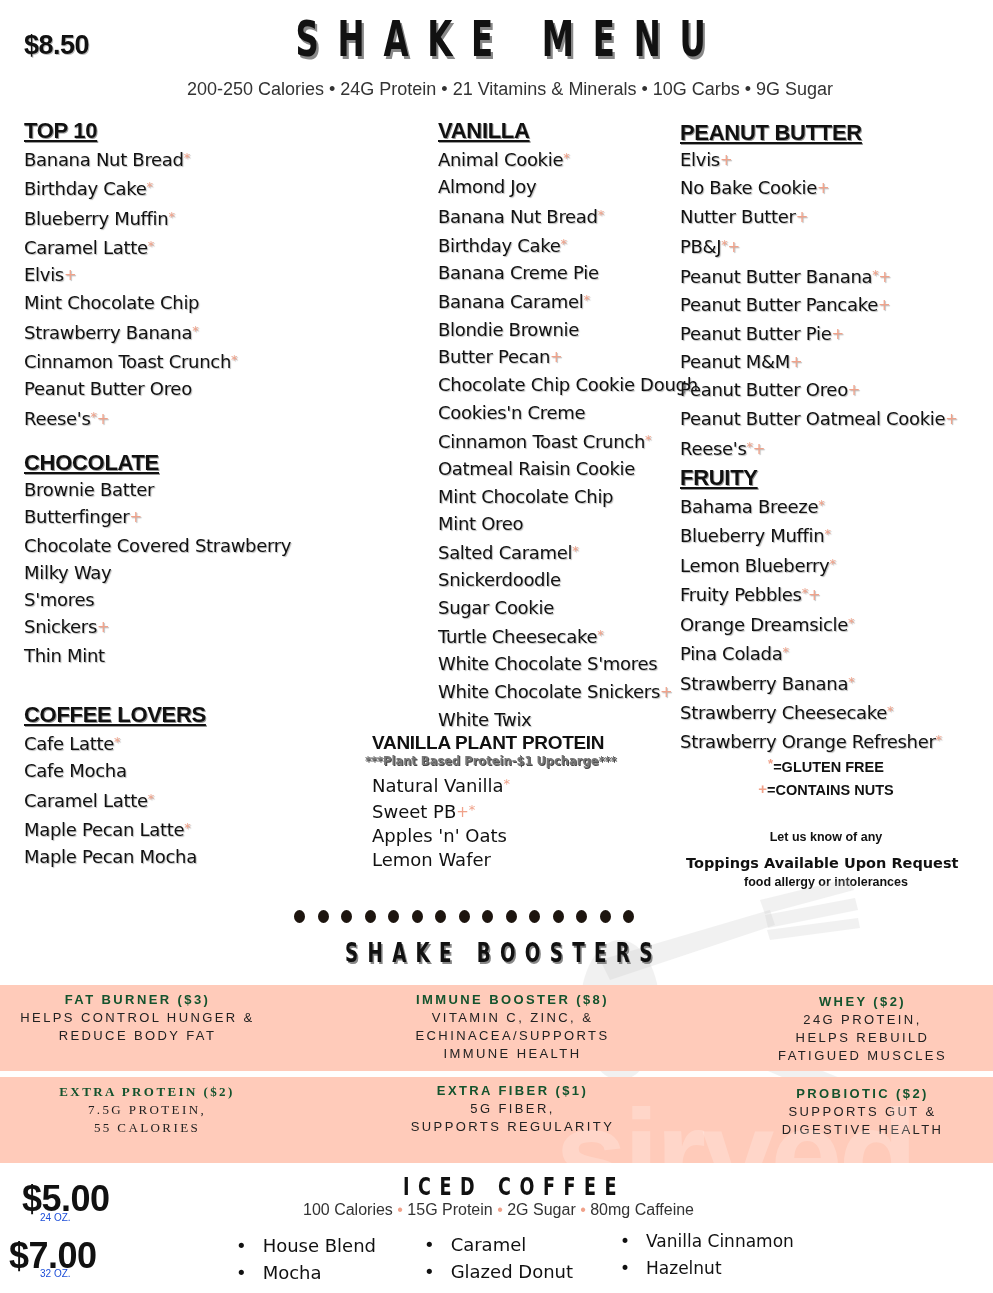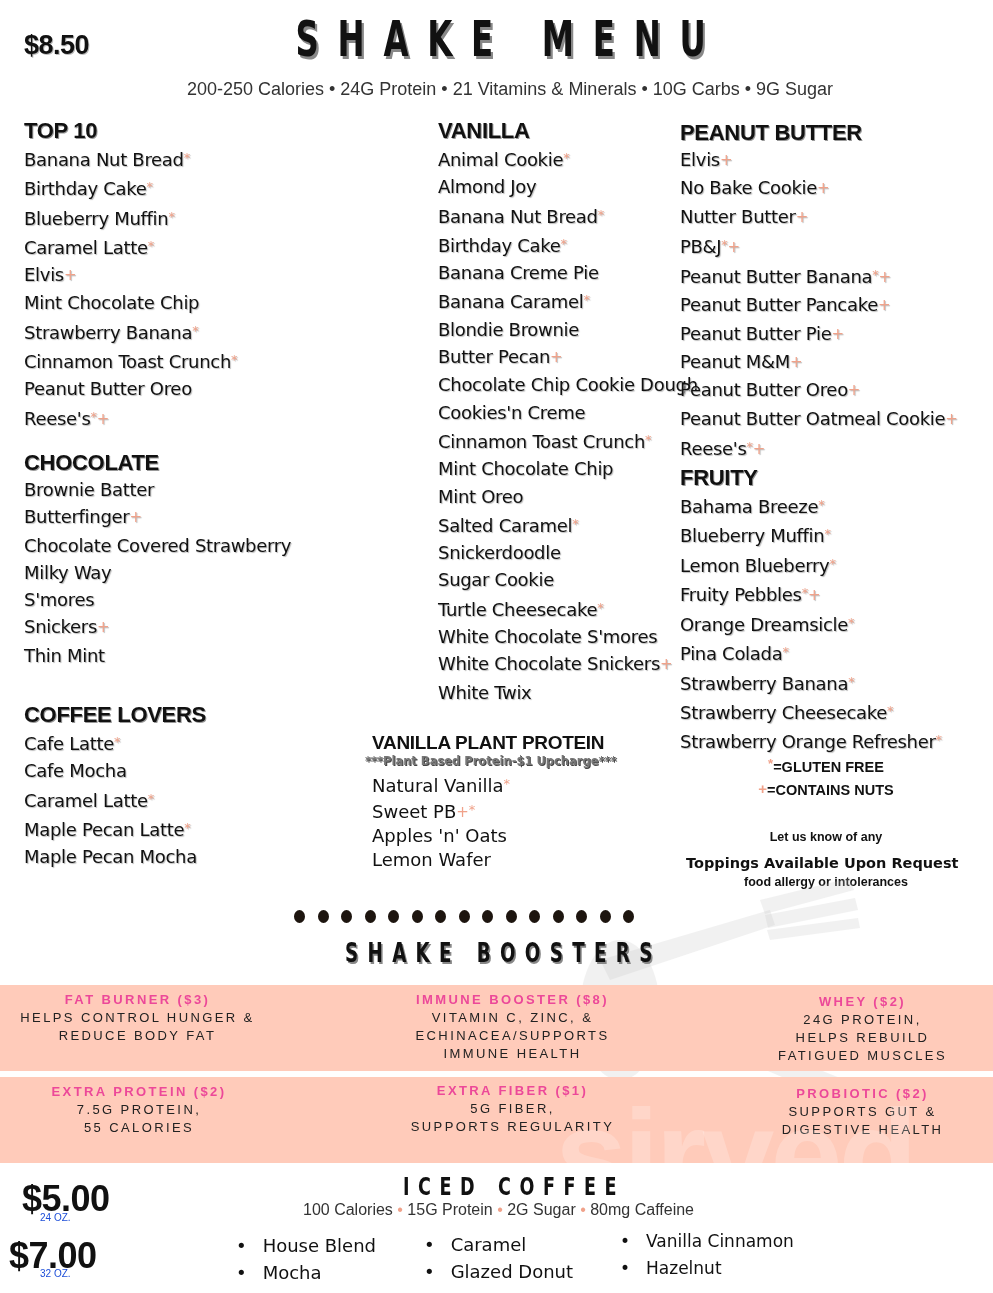--- a/index.html
+++ b/index.html
@@ -4,21 +4,21 @@
 <style>
   * { box-sizing: border-box; margin: 0; padding: 0; }
   html, body { width: 993px; height: 1293px; background: #ffffff; overflow: hidden; }
   body { position: relative; font-family: "DejaVu Sans", sans-serif; color: #111; }
 
   .price-main { position: absolute; left: 24px; top: 30px; font-family: "Liberation Sans", sans-serif; font-weight: bold; font-size: 27px; letter-spacing: -0.5px; text-shadow: 1px 1px 0 #bbb; }
   .title { position: absolute; left: 0; width: 1020px; top: 10px; text-align: center; font-family: "DejaVu Sans Condensed", "DejaVu Sans", sans-serif; font-weight: bold; font-size: 50px; letter-spacing: 26px; transform: scaleX(0.72); transform-origin: 510px 0; text-shadow: 3px 3px 0 #888; }
   .subtitle { position: absolute; left: 0; width: 1020px; top: 79px; text-align: center; font-family: "Liberation Sans", sans-serif; font-size: 18px; color: #333; }
 
   .col { position: absolute; }
-  .cat-title { font-family: "Liberation Sans", sans-serif; font-weight: 900; font-size: 22px; letter-spacing: -0.3px; text-shadow: 1px 1px 0 #999; font-weight: bold; }
+  .cat-title { font-family: "Liberation Sans", sans-serif; font-weight: 900; font-size: 22px; letter-spacing: -0.3px; text-shadow: 1px 1px 0 #999; font-weight: bold; text-decoration: underline; }
   .item { font-family: "DejaVu Sans", sans-serif; font-size: 18px; line-height: 27.3px; color: #111; text-shadow: 1px 1px 1px #bbb; white-space: nowrap; letter-spacing: -0.3px; }
   .mark { color: #f0a28a; font-size: 13px; vertical-align: 4px; }
   .plus { color: #f0a28a; font-size: 15px; vertical-align: 1px; }
 
   .plant-title { font-family: "Liberation Sans", sans-serif; font-weight: bold; font-size: 19px; letter-spacing: -0.3px; }
   .plant-note { font-family: "DejaVu Sans", sans-serif; font-weight: bold; font-size: 11.5px; color: #777; text-shadow: 1px 1px 0 #444; margin-left: -7px; }
   .plant-item { font-family: "DejaVu Sans", sans-serif; font-size: 18px; line-height: 23.5px; color: #111; white-space: nowrap; }
 
   .legend { position: absolute; left: 686px; width: 280px; top: 753px; text-align: center; font-family: "Liberation Sans", sans-serif; font-weight: bold; }
   .legend .l1 { font-size: 14.5px; line-height: 22px; }
@@ -27,21 +27,21 @@
 
   .dots { position: absolute; left: 294px; top: 910px; display: flex; gap: 12.5px; }
   .dot { width: 11px; height: 13px; border-radius: 50%; background: #1d150f; }
 
   .boosters-title { position: absolute; left: 345px; top: 938px; font-family: "DejaVu Sans Condensed", "DejaVu Sans", sans-serif; font-weight: bold; font-size: 26px; letter-spacing: 12px; transform: scaleX(0.78); transform-origin: 0 0; text-shadow: 2px 2px 0 #888; white-space: nowrap; }
 
   .band { position: absolute; left: 0; width: 993px; height: 86px; background: #ffcbba; }
   .band.b1 { top: 985px; }
   .band.b2 { top: 1077px; }
   .booster { position: absolute; text-align: center; font-family: "Liberation Sans", sans-serif; font-size: 13px; letter-spacing: 2.4px; line-height: 18px; color: #222; }
-  .booster .bt { font-weight: bold; color: #ec4899; }
+  .booster .bt { font-weight: bold; color: #14532d; }
 
   .watermark { position: absolute; left: 555px; top: 1080px; font-family: "Liberation Sans", sans-serif; font-weight: bold; font-size: 130px; color: rgba(255,255,255,0.22); letter-spacing: -4px; pointer-events: none; }
   .fork { position: absolute; left: 560px; top: 870px; pointer-events: none; }
 
   .iced-price { position: absolute; font-family: "Liberation Sans", sans-serif; font-weight: bold; font-size: 36px; letter-spacing: -0.5px; }
   .iced-oz { position: absolute; font-family: "Liberation Sans", sans-serif; font-size: 10px; color: #1d4ed8; }
   .iced-title { position: absolute; left: 403px; top: 1172px; font-family: "DejaVu Sans Condensed", "DejaVu Sans", sans-serif; font-weight: bold; font-size: 25px; letter-spacing: 11px; transform: scaleX(0.78); transform-origin: 0 0; white-space: nowrap; }
   .iced-sub { position: absolute; left: 0; width: 997px; top: 1201px; text-align: center; font-family: "Liberation Sans", sans-serif; font-size: 16px; color: #333; }
   .sep { color: #f0a28a; }
   .iced-list { position: absolute; list-style: none; font-family: "DejaVu Sans", sans-serif; font-size: 18px; line-height: 27px; }
@@ -99,20 +99,21 @@
       <div class="item"><span>Almond Joy</span></div>
       <div class="item"><span>Banana Nut Bread</span><span class="mark">*</span></div>
       <div class="item"><span>Birthday Cake</span><span class="mark">*</span></div>
       <div class="item"><span>Banana Creme Pie</span></div>
       <div class="item"><span>Banana Caramel</span><span class="mark">*</span></div>
       <div class="item"><span>Blondie Brownie</span></div>
       <div class="item"><span>Butter Pecan</span><span class="plus">+</span></div>
       <div class="item"><span>Chocolate Chip Cookie Dough</span></div>
       <div class="item"><span>Cookies'n Creme</span></div>
       <div class="item"><span>Cinnamon Toast Crunch</span><span class="mark">*</span></div>
+      <div class="item"><span>Oatmeal Raisin Cookie</span></div>
       <div class="item"><span>Mint Chocolate Chip</span></div>
       <div class="item"><span>Mint Oreo</span></div>
       <div class="item"><span>Salted Caramel</span><span class="mark">*</span></div>
       <div class="item"><span>Snickerdoodle</span></div>
       <div class="item"><span>Sugar Cookie</span></div>
       <div class="item"><span>Turtle Cheesecake</span><span class="mark">*</span></div>
       <div class="item"><span>White Chocolate S'mores</span></div>
       <div class="item"><span>White Chocolate Snickers</span><span class="plus">+</span></div>
       <div class="item"><span>White Twix</span></div>
     </div>
@@ -211,21 +212,21 @@
     <div>VITAMIN C, ZINC,  &amp;</div>
     <div>ECHINACEA/SUPPORTS</div>
     <div>IMMUNE HEALTH</div>
   </div>
 <div class="booster" style="left:720px; width:285px; top:993px;">
     <div class="bt">WHEY ($2)</div>
     <div>24G PROTEIN,</div>
     <div>HELPS REBUILD</div>
     <div>FATIGUED MUSCLES</div>
   </div>
-<div class="booster" style="left:4px; width:270px; top:1083px;">
+<div class="booster" style="left:12px; width:270px; top:1083px;font-family:Liberation Serif, serif;">
     <div class="bt">EXTRA PROTEIN ($2)</div>
     <div>7.5G PROTEIN,</div>
     <div> 55 CALORIES</div>
   </div>
 <div class="booster" style="left:380px; width:265px; top:1082px;">
     <div class="bt">EXTRA FIBER ($1)</div>
     <div>5G FIBER,</div>
     <div>SUPPORTS REGULARITY</div>
   </div>
 <div class="booster" style="left:720px; width:285px; top:1085px;">

